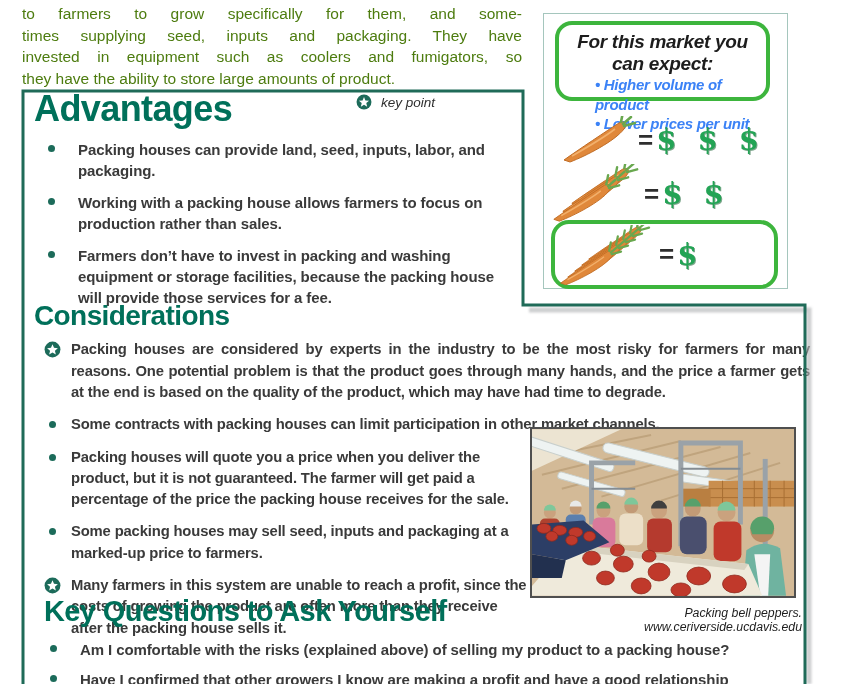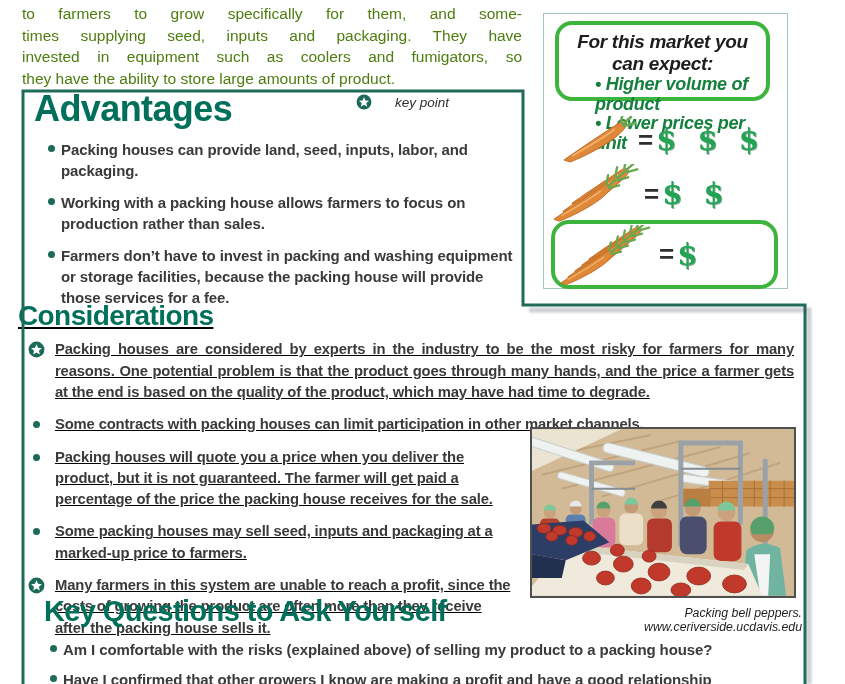--- a/index.html
+++ b/index.html
@@ -28,21 +28,21 @@
   }
   .expect-callout {
     position:absolute; left:11px; top:7px; width:215px; height:80px;
     border:4px solid #3db53d; border-radius:17px; padding-top:6px;
   }
   .expect-title {
     font-style:italic; font-weight:bold; font-size:19px; color:#1d1d1d;
     text-align:center; letter-spacing:-0.3px;
   }
   .expect-bullet {
-    font-style:italic; font-weight:bold; font-size:18px; color:#15803d;
+    font-style:italic; font-weight:bold; font-size:15px; color:#3b82f6;
     line-height:19.5px; margin-left:36px; letter-spacing:-0.3px;
   }
   .expect-bullet::before { content:"• "; }
   .eq-row { position:absolute; display:flex; align-items:center; }
   .eq-row-1 { top:102px; left:16px; }
   .eq-row-2 { top:150px; left:8px; }
   .hl-box {
     position:absolute; top:206px; left:7px; width:227px; height:69px;
     border:4px solid #3db53d; border-radius:18px;
     display:flex; align-items:center; padding-left:4px;
@@ -58,34 +58,34 @@
   h2.sec-title {
     color:#00705a; font-weight:bold; letter-spacing:-0.6px;
     line-height:1.05;
   }
 
   
   .advantages { left:34px; top:90px; width:480px; z-index:3; }
   .advantages h2 { font-size:36px; margin-bottom:11px; }
   .keypoint-legend {
     position:absolute; left:322px; top:4px; display:flex; align-items:center;
-    gap:23px; font-style:italic; font-size:13.5px; color:#2e2e2e;
+    gap:9px; font-style:italic; font-size:13.5px; color:#2e2e2e;
   }
   .blist .bitem {
-    display:flex; gap:6px; margin-bottom:11px; margin-left:14px;
+    display:flex; gap:23px; margin-bottom:11px; margin-left:14px;
     font-weight:bold; font-size:15px; line-height:21px; color:#3a3a3a;
   }
   .dot {
     flex:0 0 auto; width:7px; height:7px; border-radius:50%;
     background:#1c6b5a; margin-top:6px;
   }
   .bitem .btext { width:455px; letter-spacing:-0.1px; }
 
   
-  .considerations { left:18px; top:301px; width:776px; z-index:3;text-decoration:underline; }
+  .considerations { left:34px; top:301px; width:776px; z-index:3; }
   .considerations h2 { font-size:28px; margin-bottom:9px; }
   .cons-item {
     display:flex; gap:9px; margin-bottom:11px; margin-left:8px;
     font-weight:bold; font-size:14.8px; line-height:21.3px; color:#3a3a3a;
     letter-spacing:-0.15px;
   }
   .icon-col { flex:0 0 20px; display:flex; justify-content:center; }
   .icon-col .dot { margin-top:7px; }
   .icon-col svg { margin-top:2px; }
   .cons-item.wide .cons-text { width:742px; text-align:justify; }

